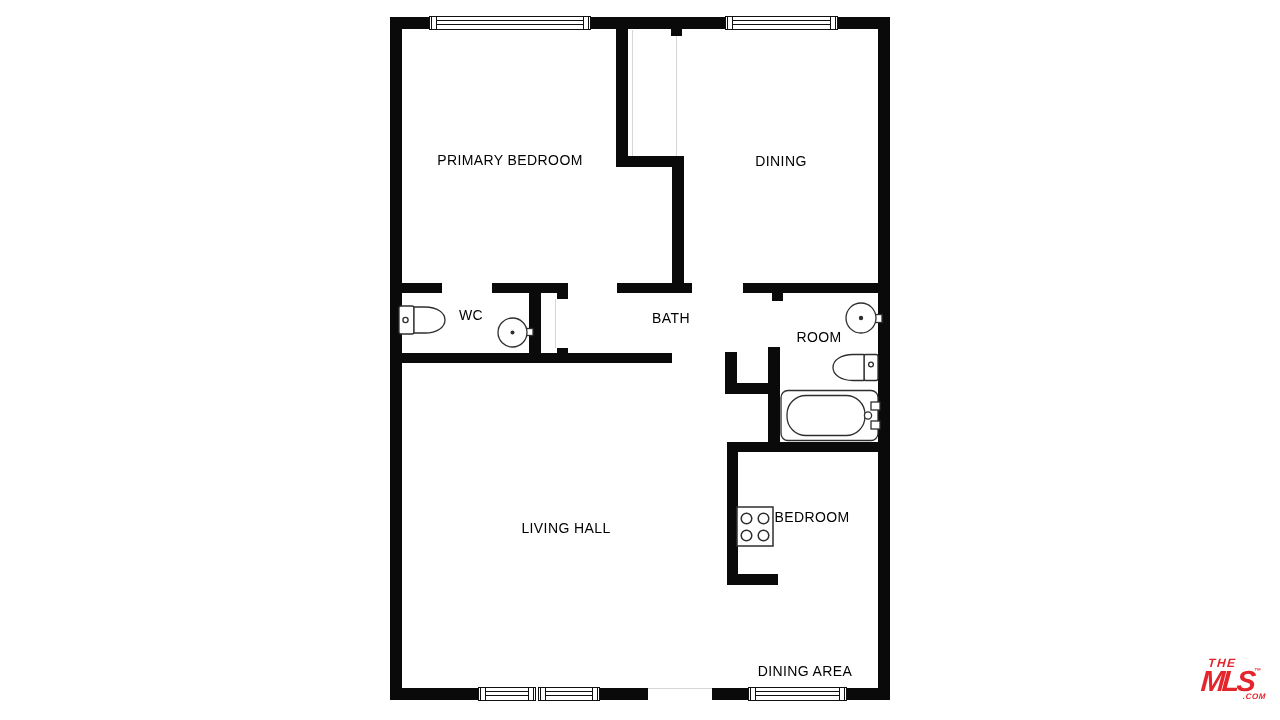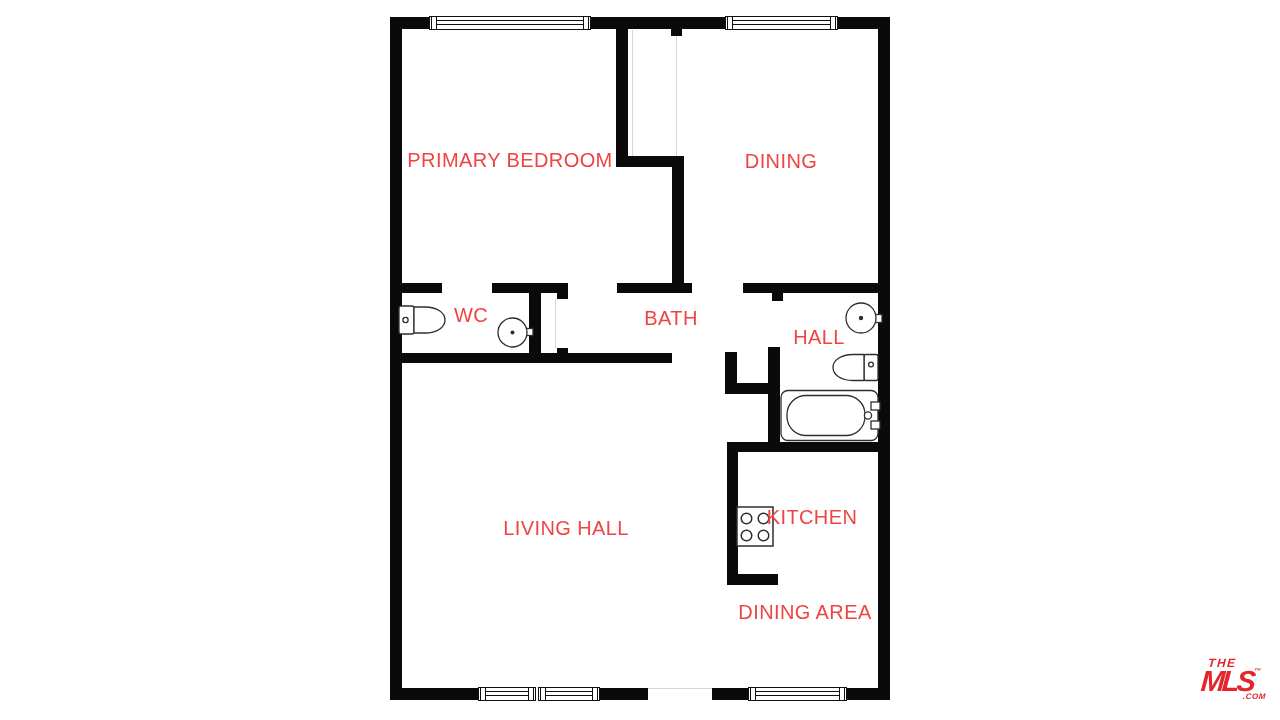--- a/index.html
+++ b/index.html
@@ -5,21 +5,21 @@
   html,body{margin:0;padding:0;background:#ffffff;}
   #canvas{position:relative;width:1280px;height:720px;background:#ffffff;overflow:hidden;
           font-family:"Liberation Sans",sans-serif;}
   .wall{position:absolute;background:#0a0a0a;}
   .thin{position:absolute;background:#d6d6d6;}
   .window{position:absolute;background:#ffffff;border:1px solid #101010;box-sizing:border-box;}
   .window .cap{position:absolute;top:0;bottom:0;width:4px;border-left:1px solid #101010;border-right:1px solid #101010;background:#fff;}
   .window .cap.l{left:1px}
   .window .cap.r{right:1px}
   .window .pane{position:absolute;left:7px;right:7px;top:3px;height:3px;border-top:1px solid #101010;border-bottom:1px solid #101010;}
-  .room-label{position:absolute;transform:translate(-50%,-50%);font-size:20px;color:#ef4444;
+  .room-label{position:absolute;transform:translate(-50%,-50%);font-size:14px;color:#000000;
               letter-spacing:0.4px;white-space:nowrap;}
   .fixtures{position:absolute;left:0;top:0;}
   
   .mls-logo{position:absolute;left:1201px;top:657px;width:66px;color:#e4252c;
             font-style:italic;font-weight:bold;transform:skewX(-4deg);line-height:1;}
   .mls-the{font-size:12px;letter-spacing:1.5px;margin-left:6px;}
   .mls-main{margin-top:-2px;}
   .mls-word{font-size:29px;letter-spacing:-3px;}
   .mls-tm{font-size:7px;vertical-align:top;}
   .mls-com{font-size:8px;text-align:right;margin-top:-3px;letter-spacing:0.5px;}
@@ -132,24 +132,24 @@
       <circle cx="763.5" cy="518.5" r="5.3"></circle>
       <circle cx="746.5" cy="535.5" r="5.3"></circle>
       <circle cx="763.5" cy="535.5" r="5.3"></circle>
     </g>
   </svg>
 
   <div class="room-label" style="left:510px;top:160px">PRIMARY BEDROOM</div>
   <div class="room-label" style="left:781px;top:161px">DINING</div>
   <div class="room-label" style="left:471px;top:315px">WC</div>
   <div class="room-label" style="left:671px;top:318px">BATH</div>
-  <div class="room-label" style="left:819px;top:337px">HALL</div>
+  <div class="room-label" style="left:819px;top:337px">ROOM</div>
   <div class="room-label" style="left:566px;top:528px">LIVING HALL</div>
-  <div class="room-label" style="left:812px;top:517px">KITCHEN</div>
-  <div class="room-label" style="left:805px;top:612px">DINING AREA</div>
+  <div class="room-label" style="left:812px;top:517px">BEDROOM</div>
+  <div class="room-label" style="left:805px;top:671px">DINING AREA</div>
 
   <div class="mls-logo">
     <div class="mls-the">THE</div>
     <div class="mls-main"><span class="mls-word">MLS</span><span class="mls-tm">™</span></div>
     <div class="mls-com">.COM</div>
   </div>
 
 </div>
 
 </body></html>

